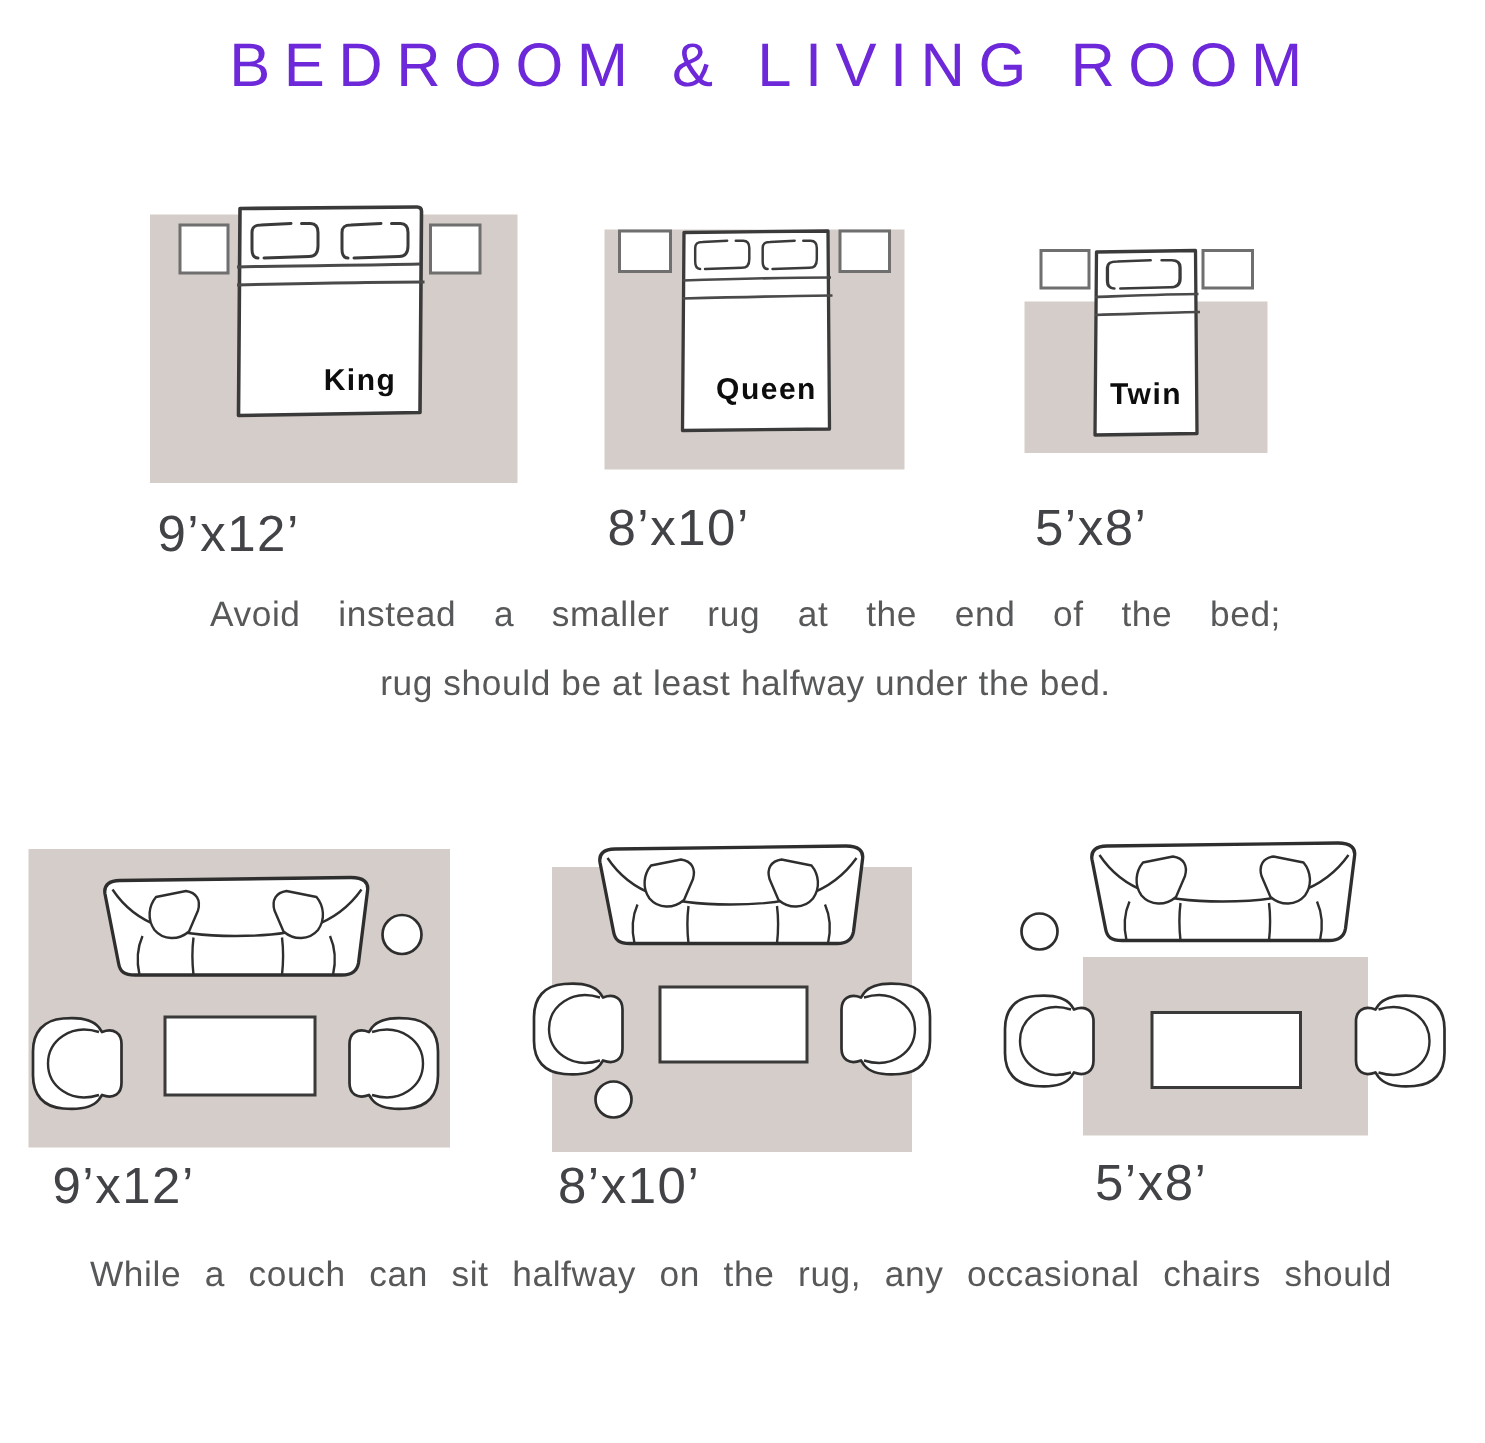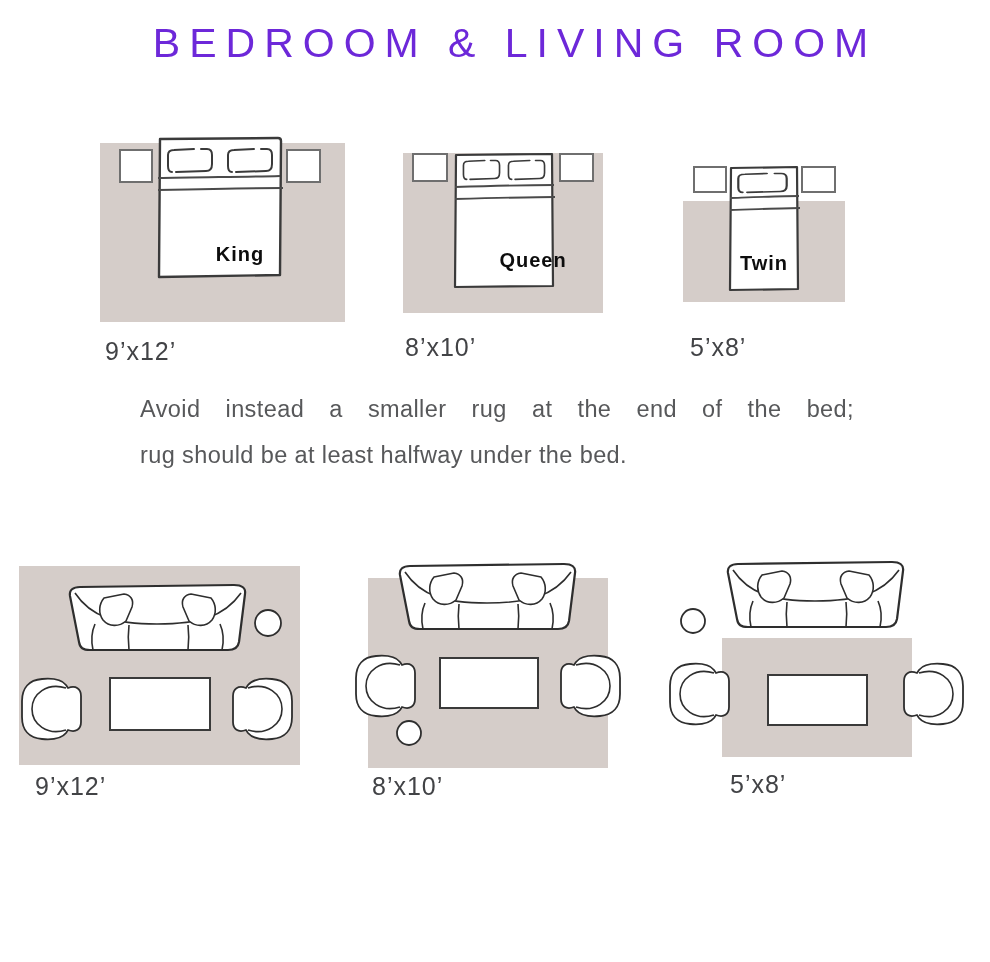--- a/index.html
+++ b/index.html
@@ -10,26 +10,26 @@
   .title{
     position:absolute;left:0;top:16px;width:990px;text-align:center;
     color:#6d28d9;font-weight:300;font-size:41px;line-height:55px;letter-spacing:9px;margin-left:20px;
   }
   .abs{position:absolute;}
   .bed-name{
     position:absolute;width:120px;text-align:center;
     font-size:20px;font-weight:bold;color:#0d0d0d;letter-spacing:1px;
   }
   .size-label{
-    position:absolute;font-size:25px;color:#424346;letter-spacing:1px;font-weight:400;
+    position:absolute;font-size:34px;color:#424346;letter-spacing:1px;font-weight:400;
   }
   .note{
     position:absolute;color:#57585a;font-size:23.5px;letter-spacing:0.4px;
   }
-  .note .line{display:block;line-height:46px;}
+  .note .line{display:block;line-height:46px;text-align:center;}
   .note .line.justify{text-align:justify;text-align-last:justify;}
   .note2 .line{line-height:44px;}
   svg{display:block;overflow:visible;}
 </style>
 </head>
 <body>
 
 <div class="canvas">
 
   <svg width="0" height="0" style="position:absolute" aria-hidden="true">
@@ -78,21 +78,21 @@
     <rect x="18" y="21" width="34" height="27" fill="#ffffff" stroke="#6f6f6f" stroke-width="2"></rect>
     <rect x="165" y="21" width="33" height="27" fill="#ffffff" stroke="#6f6f6f" stroke-width="2"></rect>
     <g>
       <path d="M61,22 L157,21 L158,153 L60,154 Z" fill="#ffffff" stroke="#3a3a3a" stroke-width="2.2" stroke-linejoin="round"></path>
       <path d="M60,54 C90,53 130,52 159,52" fill="none" stroke="#4a4a4a" stroke-width="1.8"></path>
       <path d="M60,66 C100,65 140,64 160,64" fill="none" stroke="#4a4a4a" stroke-width="1.8"></path>
       <use href="#g-pillow" transform="translate(66,25) scale(0.82)"></use>
       <use href="#g-pillow" transform="translate(111,25) scale(0.82)"></use>
     </g>
   </svg>
-  <div class="bed-name" style="left:473px;top:249px">Queen</div>
+  <div class="bed-name" style="left:451px;top:249px">Queen</div>
   <div class="size-label" style="left:405px;top:333px">8’x10’</div>
 
   <svg class="abs" style="left:668px;top:133px" width="200" height="190" viewBox="0 0 200 190">
     <rect x="15" y="68" width="162" height="101" fill="#d5cdc9"></rect>
     <rect x="26" y="34" width="32" height="25" fill="#ffffff" stroke="#6f6f6f" stroke-width="2"></rect>
     <rect x="134" y="34" width="33" height="25" fill="#ffffff" stroke="#6f6f6f" stroke-width="2"></rect>
     <g>
       <path d="M63,35 L129,34 L130,156 L62,157 Z" fill="#ffffff" stroke="#3a3a3a" stroke-width="2.2" stroke-linejoin="round"></path>
       <path d="M62,65 C90,64 115,63 131,63" fill="none" stroke="#4a4a4a" stroke-width="1.8"></path>
       <path d="M62,77 C95,76 120,75 132,75" fill="none" stroke="#4a4a4a" stroke-width="1.8"></path>
@@ -149,15 +149,16 @@
         <use href="#g-armchair"></use>
       </g>
     <g transform="translate(311,114) scale(-1,1)">
         <use href="#g-armchair"></use>
       </g>
     <rect x="113" y="127" width="99" height="50" fill="#ffffff" stroke="#3a3a3a" stroke-width="2"></rect>
   </svg>
   <div class="size-label" style="left:730px;top:770px">5’x8’</div>
 
   <div class="note note2" style="left:60px;top:827px;width:868px">
+    <span class="line justify">While a couch can sit halfway on the rug, any occasional chairs should</span>
   </div>
 
 </div>
 
 </body></html>

